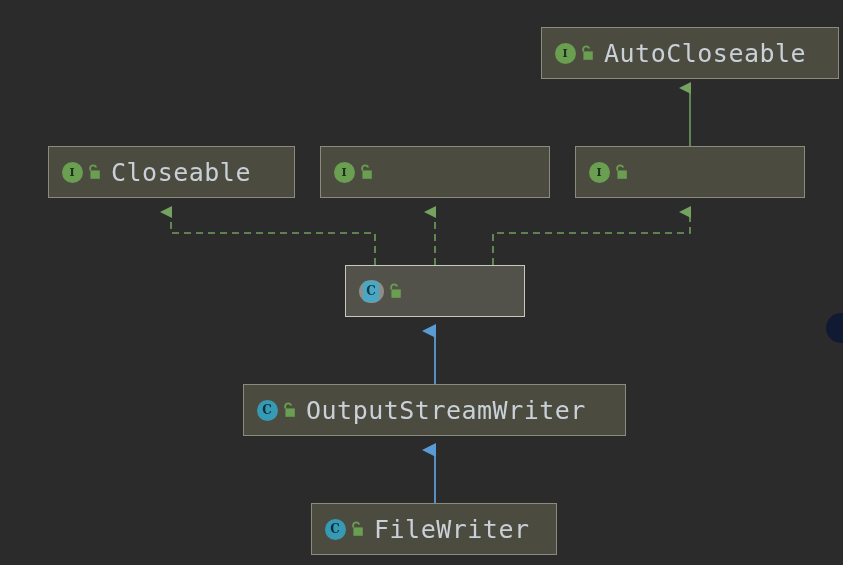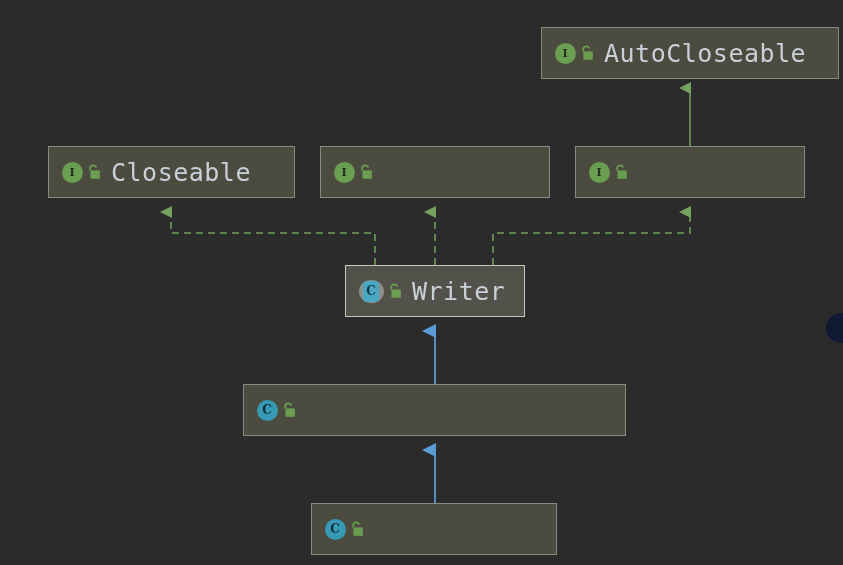--- a/index.html
+++ b/index.html
@@ -252,50 +252,51 @@
             </span>
         </span>
       </span>
       <span class="lock-icon">
         <svg viewBox="0 0 15 18" width="15" height="18">
           <path d="M4.2,7.5 L4.2,4.6 A3.1,3.1 0 0 1 10.2,4.6" fill="none" stroke="#6a9e50" stroke-width="1.8"></path>
           <rect x="4.4" y="7.4" width="9.4" height="8.4" fill="#6a9e50"></rect>
         </svg>
       </span>
     </span>
-    <span class="node-label">Writer</span>
   </div>
 
   <div class="node" id="node-outputstreamwriter" style="left:243px; top:384px; width:383px;">
     <span class="icon-group">
       <span class="type-icon cls">
         <span class="disc">
             <span class="glyph">C</span>
           </span>
       </span>
       <span class="lock-icon">
         <svg viewBox="0 0 15 18" width="15" height="18">
           <path d="M4.2,7.5 L4.2,4.6 A3.1,3.1 0 0 1 10.2,4.6" fill="none" stroke="#6a9e50" stroke-width="1.8"></path>
           <rect x="4.4" y="7.4" width="9.4" height="8.4" fill="#6a9e50"></rect>
         </svg>
       </span>
     </span>
+    <span class="node-label">OutputStreamWriter</span>
   </div>
 
   <div class="node" id="node-filewriter" style="left:311px; top:503px; width:246px;">
     <span class="icon-group">
       <span class="type-icon cls">
         <span class="disc">
             <span class="glyph">C</span>
           </span>
       </span>
       <span class="lock-icon">
         <svg viewBox="0 0 15 18" width="15" height="18">
           <path d="M4.2,7.5 L4.2,4.6 A3.1,3.1 0 0 1 10.2,4.6" fill="none" stroke="#6a9e50" stroke-width="1.8"></path>
           <rect x="4.4" y="7.4" width="9.4" height="8.4" fill="#6a9e50"></rect>
         </svg>
       </span>
     </span>
+    <span class="node-label">FileWriter</span>
   </div>
 
   <div id="edge-dot"></div>
 
 </div>
 
 </body></html>

